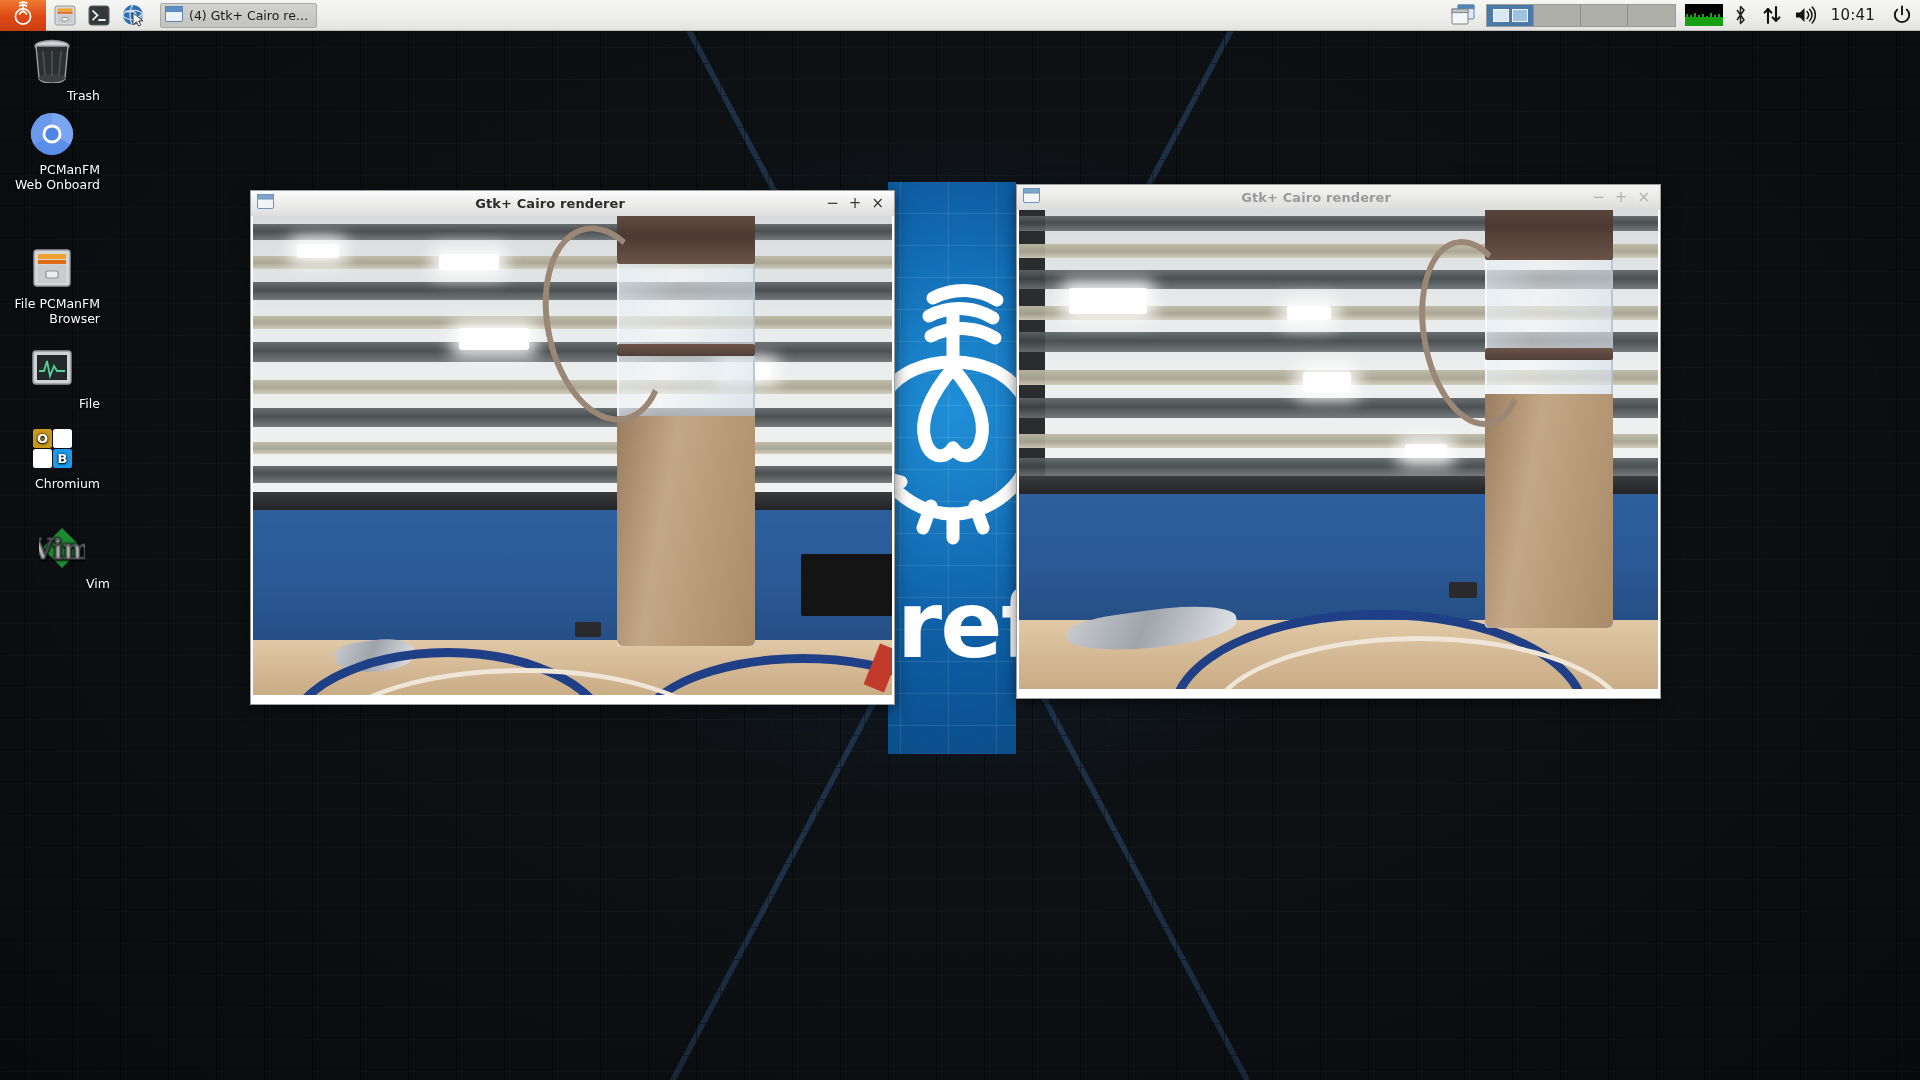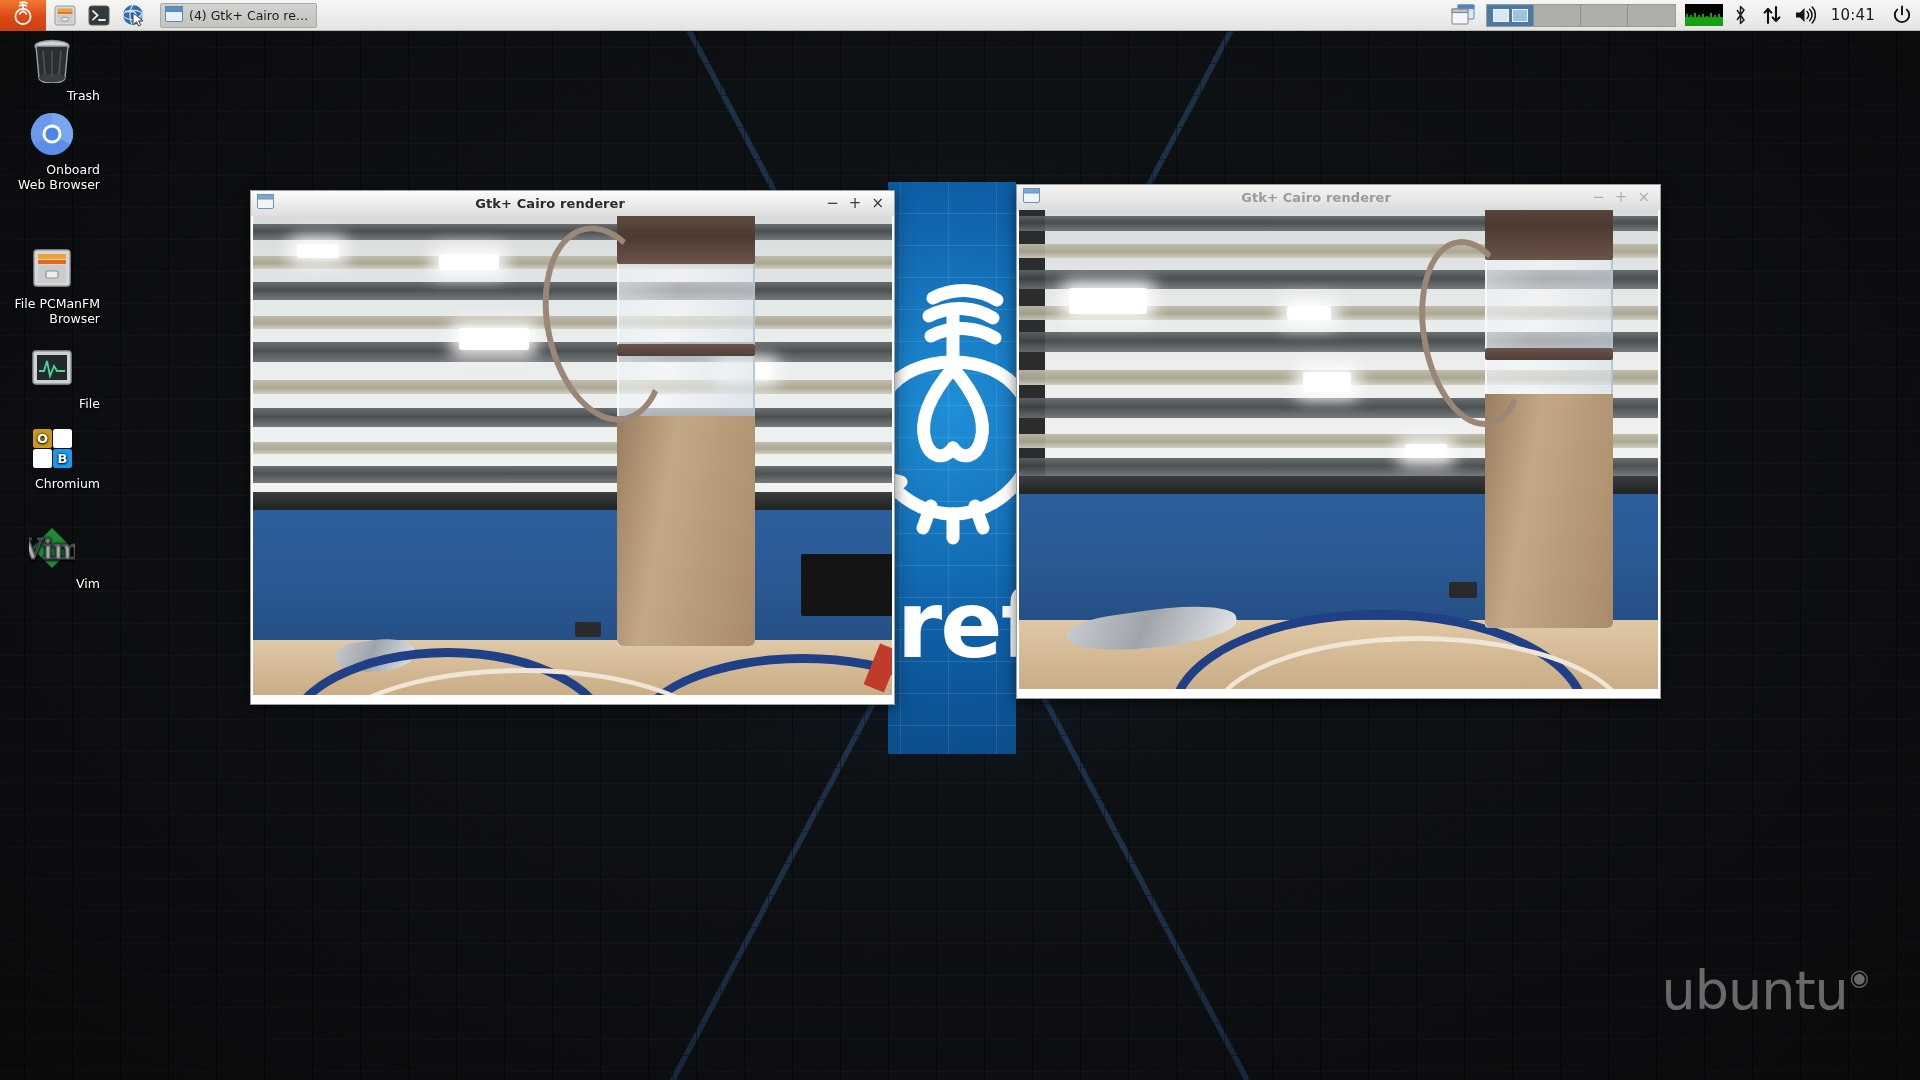--- a/index.html
+++ b/index.html
@@ -302,22 +302,22 @@
   <div class="dicon" style="left:4px; top:110px;">
     <div class="gfx">
       <svg width="44" height="44" viewBox="0 0 44 44">
         <circle cx="22" cy="22" r="21" fill="#5b8ee8"></circle>
         <path d="M22 1 A21 21 0 0 1 40.2 32.5 L22 22 Z" fill="#7aa6f0"></path>
         <path d="M3.8 32.5 A21 21 0 0 1 22 1 L22 22 Z" fill="#6b99ec"></path>
         <circle cx="22" cy="22" r="9.5" fill="#ffffff"></circle>
         <circle cx="22" cy="22" r="6.6" fill="#4d86e6"></circle>
       </svg>
     </div>
-    <span class="lbl">Onboard</span>
-    <span class="lbl">Web Browser</span>
+    <span class="lbl">PCManFM</span>
+    <span class="lbl">Web Onboard</span>
   </div>
 
   <div class="dicon" style="left:4px; top:244px;">
     <div class="gfx">
       <svg width="44" height="42" viewBox="0 0 44 42">
         <rect x="4" y="3" width="36" height="36" rx="3" fill="#d5d7d8" stroke="#9a9da0" stroke-width="1.4"></rect>
         <rect x="8" y="7" width="28" height="5" fill="#f0a22e"></rect>
         <rect x="8" y="13" width="28" height="4" fill="#e36a18"></rect>
         <rect x="8" y="18" width="28" height="18" fill="#c9cccd"></rect>
         <rect x="16" y="24" width="12" height="7" rx="1.5" fill="#eceeef" stroke="#8e9194" stroke-width="1.2"></rect>
@@ -345,34 +345,30 @@
         <text x="11.5" y="16" font-family="DejaVu Sans" font-size="13" font-weight="bold" fill="#ffffff" text-anchor="middle">O</text>
         <rect x="22" y="2" width="19" height="19" rx="2.5" fill="#ffffff"></rect>
         <rect x="2" y="22" width="19" height="19" rx="2.5" fill="#ffffff"></rect>
         <rect x="22" y="22" width="19" height="19" rx="2.5" fill="#1a9bf0"></rect>
         <text x="31.5" y="36" font-family="DejaVu Sans" font-size="13" font-weight="bold" fill="#ffffff" text-anchor="middle">B</text>
       </svg>
     </div>
     <span class="lbl">Chromium</span>
   </div>
 
-  <div class="dicon" style="left:4px; top:524px;">
+  <div class="dicon" style="left:14px; top:524px;">
     <div class="gfx">
       <svg width="46" height="46" viewBox="0 0 46 46">
         <polygon points="23,3 43,23 23,43 3,23" fill="#1f8a34"></polygon>
         <text x="23" y="34" font-family="DejaVu Serif" font-size="27" font-weight="bold" fill="#d9dbdd" stroke="#4a4d50" stroke-width="1" text-anchor="middle">Vim</text>
       </svg>
     </div>
     <span class="lbl">Vim</span>
   </div>
 
-  <div id="ubuntu-mark">
-    <span>ubuntu</span>
-    <span class="sup">◉</span>
-  </div>
 </div>
 
 <div class="win active" style="left:250px; top:190px; width:645px;">
   <div class="titlebar">
     <span>
       <svg width="17" height="15" viewBox="0 0 17 15">
         <rect x="0.5" y="0.5" width="16" height="14" rx="1.5" fill="#f2f5f8" stroke="#6f93b8"></rect>
         <rect x="0.5" y="0.5" width="16" height="4.5" fill="#7ba7cf" stroke="#6f93b8"></rect>
       </svg>
     </span>

